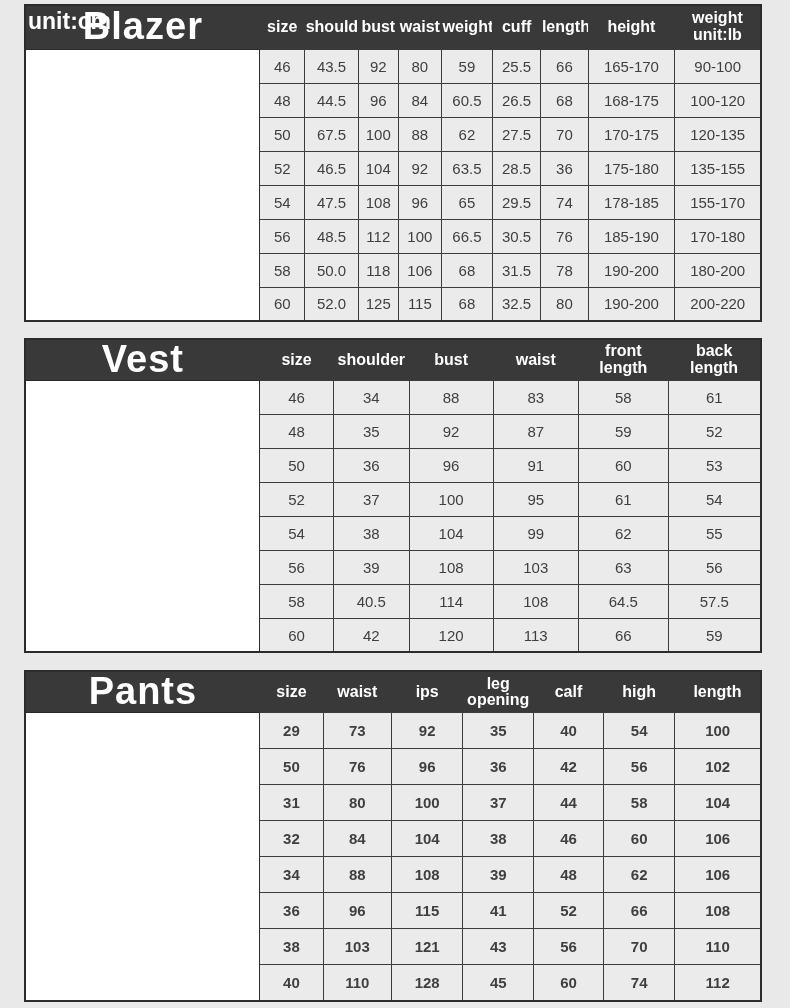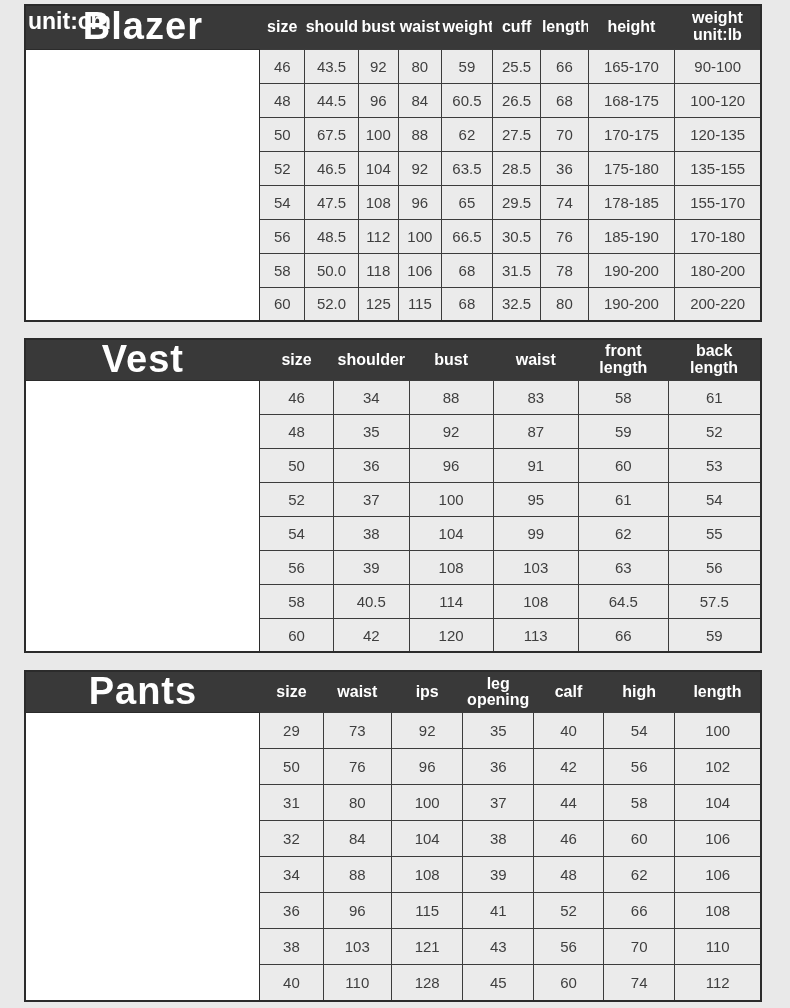--- a/index.html
+++ b/index.html
@@ -59,21 +59,21 @@
   }
   
   .t0 { margin-top: 4px; }
   .t1 { margin-top: 16px; }
   .t2 { margin-top: 17px; }
   .t0 thead tr { height: 44px; }
   .t1 thead tr { height: 37px; padding-left: 44px; }
   .t2 thead tr { height: 35px; }
   .t0 tbody tr { height: 34px; }
   .t1 tbody tr { height: 34px; }
-  .t2 tbody tr { height: 36px; }
+  .t2 tbody tr { height: 36px; font-weight: bold; }
 </style>
 </head>
 <body>
 
 <div class="page">
   <div id="charts">
       <table class="size-table t0">
         <colgroup>
           <col style="width: 31.9%;">
           <col style="width: 6.1%;">

